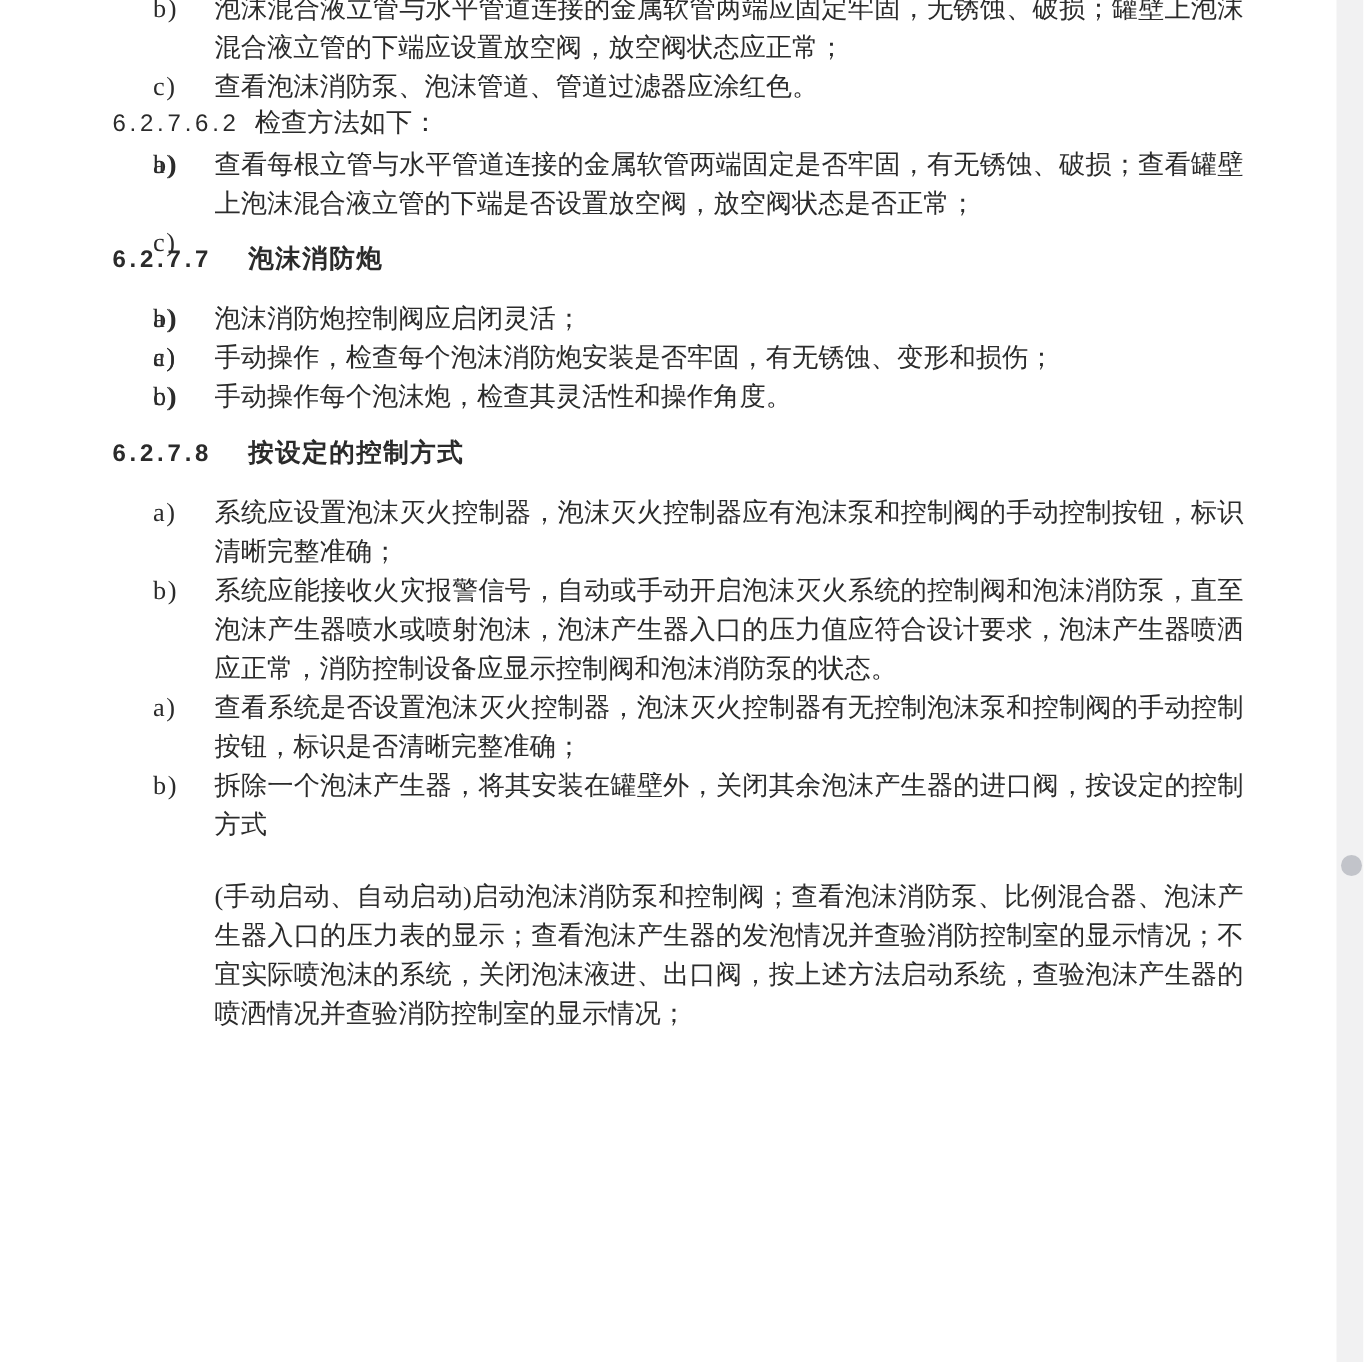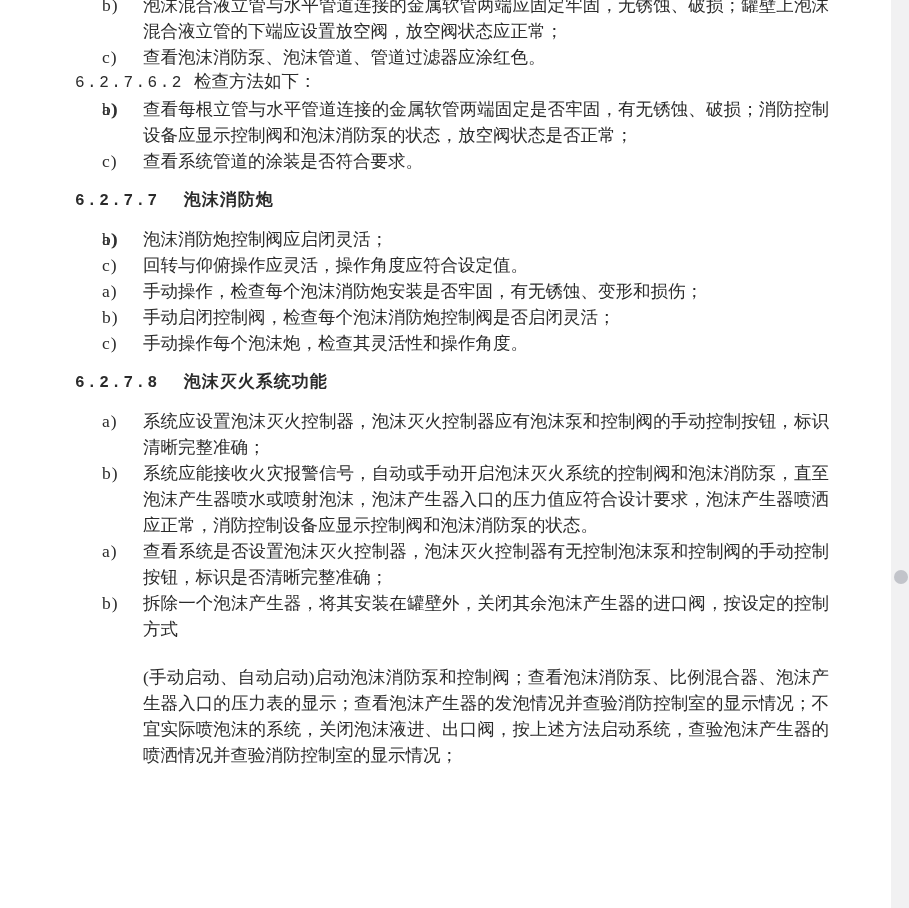--- a/index.html
+++ b/index.html
@@ -42,21 +42,21 @@
     position: absolute;
     left: 27px;
     top: 0;
     letter-spacing: 1px;
   }
   
   .clause {
     margin: -2px 0 0 0;
   }
   .num {
-    font-family: Liberation Mono, monospace;
+    font-family: Liberation Sans, sans-serif;
     font-size: 16px;
     letter-spacing: 2.5px;
     margin-right: 10px;
     white-space: nowrap;
   }
   
   .heading {
     margin: 12px 0;
     font-family: "DejaVu Sans", "Liberation Sans", sans-serif;
     font-weight: bold;
@@ -91,30 +91,30 @@
 </style>
 </head>
 <body>
 
 <main class="page">
   <div class="content" id="doc">
       <p class="li"><span class="label">b)</span><span>泡沫混合液立管与水平管道连接的金属软管两端应固定牢固，无锈蚀、破损；罐壁上泡沫混合液立管的下端应设置放空阀，放空阀状态应正常；</span></p>
       <p class="li"><span class="label">c)</span><span>查看泡沫消防泵、泡沫管道、管道过滤器应涂红色。</span></p>
       <p class="clause"><span class="num">6.2.7.6.2</span><span>检查方法如下：</span></p>
       <p class="li"><span class="label">a)</span></p>
-      <p class="li"><span class="label">b)</span><span>查看每根立管与水平管道连接的金属软管两端固定是否牢固，有无锈蚀、破损；消防控制设备应显示控制阀和泡沫消防泵的状态，放空阀状态是否正常；</span></p>
-      <p class="li"><span class="label">c)</span><span>查看系统管道的涂装是否符合要求。</span></p>
+      <p class="li"><span class="label">b)</span><span>查看每根立管与水平管道连接的金属软管两端固定是否牢固，有无锈蚀、破损；查看罐壁上泡沫混合液立管的下端是否设置放空阀，放空阀状态是否正常；</span></p>
+      <p class="li"><span class="label">c)</span></p>
       <h3 class="heading"><span class="num">6.2.7.7</span><span>泡沫消防炮</span></h3>
       <p class="li"><span class="label">a)</span></p>
       <p class="li"><span class="label">b)</span><span>泡沫消防炮控制阀应启闭灵活；</span></p>
-      <p class="li"><span class="label">c)</span><span>回转与仰俯操作应灵活，操作角度应符合设定值。</span></p>
+      <p class="li"><span class="label">c)</span></p>
       <p class="li"><span class="label">a)</span><span>手动操作，检查每个泡沫消防炮安装是否牢固，有无锈蚀、变形和损伤；</span></p>
-      <p class="li"><span class="label">b)</span><span>手动启闭控制阀，检查每个泡沫消防炮控制阀是否启闭灵活；</span></p>
+      <p class="li"><span class="label">b)</span></p>
       <p class="li"><span class="label">c)</span><span>手动操作每个泡沫炮，检查其灵活性和操作角度。</span></p>
-      <h3 class="heading"><span class="num">6.2.7.8</span><span>泡沫灭火系统功能</span></h3>
+      <h3 class="heading"><span class="num">6.2.7.8</span><span>按设定的控制方式</span></h3>
       <p class="li"><span class="label">a)</span><span>系统应设置泡沫灭火控制器，泡沫灭火控制器应有泡沫泵和控制阀的手动控制按钮，标识清晰完整准确；</span></p>
       <p class="li"><span class="label">b)</span><span>系统应能接收火灾报警信号，自动或手动开启泡沫灭火系统的控制阀和泡沫消防泵，直至泡沫产生器喷水或喷射泡沫，泡沫产生器入口的压力值应符合设计要求，泡沫产生器喷洒应正常，消防控制设备应显示控制阀和泡沫消防泵的状态。</span></p>
       <p class="li"><span class="label">a)</span><span>查看系统是否设置泡沫灭火控制器，泡沫灭火控制器有无控制泡沫泵和控制阀的手动控制按钮，标识是否清晰完整准确；</span></p>
       <p class="li"><span class="label">b)</span><span>拆除一个泡沫产生器，将其安装在罐壁外，关闭其余泡沫产生器的进口阀，按设定的控制方式</span></p>
       <p class="li cont"><span>(手动启动、自动启动)启动泡沫消防泵和控制阀；查看泡沫消防泵、比例混合器、泡沫产生器入口的压力表的显示；查看泡沫产生器的发泡情况并查验消防控制室的显示情况；不宜实际喷泡沫的系统，关闭泡沫液进、出口阀，按上述方法启动系统，查验泡沫产生器的喷洒情况并查验消防控制室的显示情况；</span></p>
     </div>
 </main>
 
 <div class="scroll-gutter">
   <div class="scroll-dot"></div>

